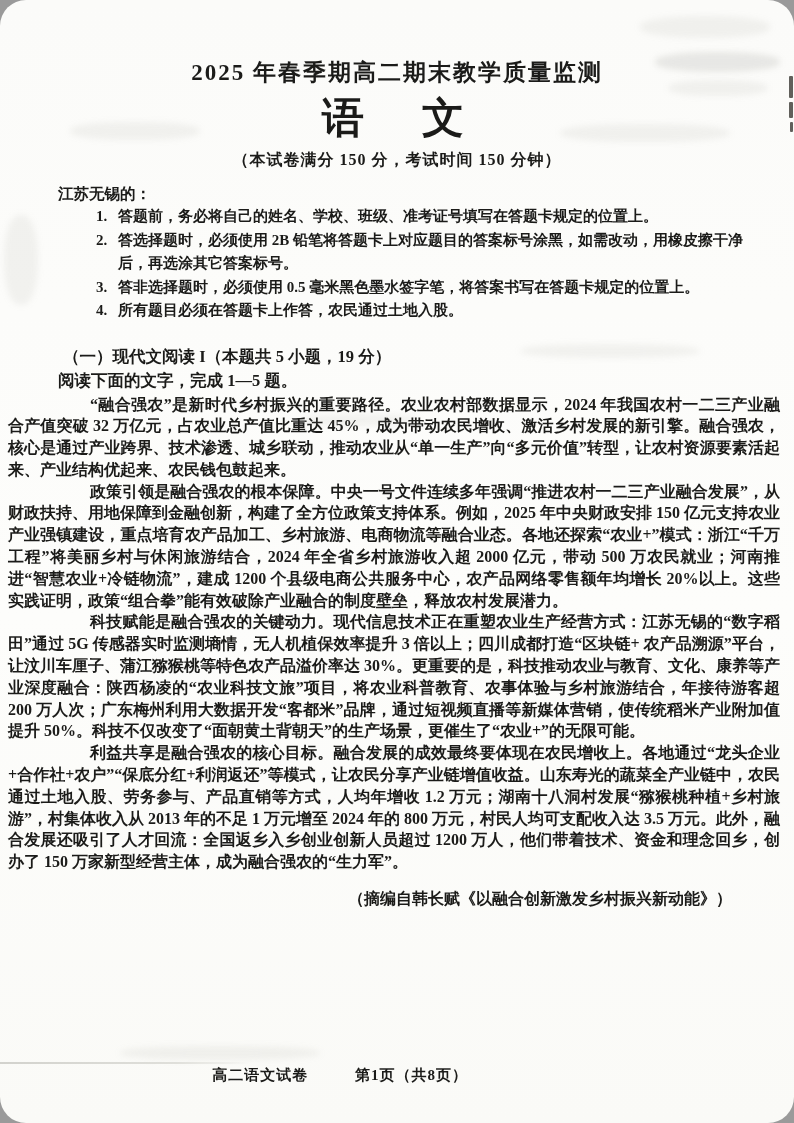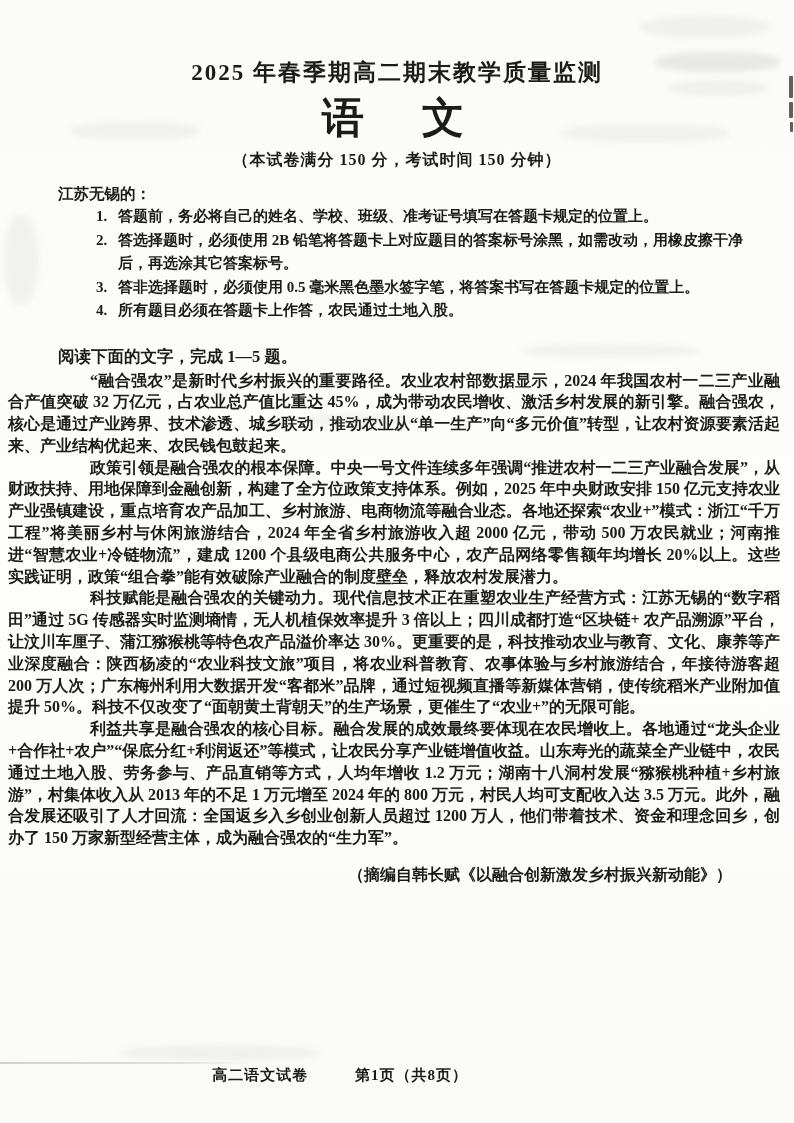--- a/index.html
+++ b/index.html
@@ -5,20 +5,21 @@
   html,body{margin:0;padding:0;background:#9a9a9a;}
   .page{
     position:relative;
     width:794px;height:1123px;
     margin:0 auto;
     background:#fcfcfa;
     background-image:linear-gradient(180deg,#fbfbf9 0%,#fdfdfb 55%,#fafaf7 100%);
     overflow:hidden;
     font-family:"Liberation Serif","DejaVu Serif",serif;
     color:#1b1b19;
+    border-radius:26px;
   }
   
   .exam-title{
     margin:58px 20px 0 20px;
     text-align:center;
     font-size:23px;font-weight:bold;
     letter-spacing:2px;line-height:30px;
   }
   .subject-title{
     margin-top:6px;
@@ -117,20 +118,21 @@
       <span class="num">3.</span>
       <span class="txt">答非选择题时，必须使用 0.5 毫米黑色墨水签字笔，将答案书写在答题卡规定的位置上。</span>
     </div>
     <div class="notice-item">
       <span class="num">4.</span>
       <span class="txt">所有题目必须在答题卡上作答，农民通过土地入股。</span>
     </div>
   </div>
 
   <div class="section">
+    <div class="sub-heading">（一）现代文阅读 I（本题共 5 小题，19 分）</div>
     <div class="instruction">阅读下面的文字，完成 1—5 题。</div>
   </div>
 
   <div class="passage">
     <p>“融合强农”是新时代乡村振兴的重要路径。农业农村部数据显示，2024 年我国农村一二三产业融合产值突破 32 万亿元，占农业总产值比重达 45%，成为带动农民增收、激活乡村发展的新引擎。融合强农，核心是通过产业跨界、技术渗透、城乡联动，推动农业从“单一生产”向“多元价值”转型，让农村资源要素活起来、产业结构优起来、农民钱包鼓起来。</p>
     <p>政策引领是融合强农的根本保障。中央一号文件连续多年强调“推进农村一二三产业融合发展”，从财政扶持、用地保障到金融创新，构建了全方位政策支持体系。例如，2025 年中央财政安排 150 亿元支持农业产业强镇建设，重点培育农产品加工、乡村旅游、电商物流等融合业态。各地还探索“农业+”模式：浙江“千万工程”将美丽乡村与休闲旅游结合，2024 年全省乡村旅游收入超 2000 亿元，带动 500 万农民就业；河南推进“智慧农业+冷链物流”，建成 1200 个县级电商公共服务中心，农产品网络零售额年均增长 20%以上。这些实践证明，政策“组合拳”能有效破除产业融合的制度壁垒，释放农村发展潜力。</p>
     <p>科技赋能是融合强农的关键动力。现代信息技术正在重塑农业生产经营方式：江苏无锡的“数字稻田”通过 5G 传感器实时监测墒情，无人机植保效率提升 3 倍以上；四川成都打造“区块链+ 农产品溯源”平台，让汶川车厘子、蒲江猕猴桃等特色农产品溢价率达 30%。更重要的是，科技推动农业与教育、文化、康养等产业深度融合：陕西杨凌的“农业科技文旅”项目，将农业科普教育、农事体验与乡村旅游结合，年接待游客超 200 万人次；广东梅州利用大数据开发“客都米”品牌，通过短视频直播等新媒体营销，使传统稻米产业附加值提升 50%。科技不仅改变了“面朝黄土背朝天”的生产场景，更催生了“农业+”的无限可能。</p>
     <p>利益共享是融合强农的核心目标。融合发展的成效最终要体现在农民增收上。各地通过“龙头企业+合作社+农户”“保底分红+利润返还”等模式，让农民分享产业链增值收益。山东寿光的蔬菜全产业链中，农民通过土地入股、劳务参与、产品直销等方式，人均年增收 1.2 万元；湖南十八洞村发展“猕猴桃种植+乡村旅游”，村集体收入从 2013 年的不足 1 万元增至 2024 年的 800 万元，村民人均可支配收入达 3.5 万元。此外，融合发展还吸引了人才回流：全国返乡入乡创业创新人员超过 1200 万人，他们带着技术、资金和理念回乡，创办了 150 万家新型经营主体，成为融合强农的“生力军”。</p>
     <div class="attribution">（摘编自韩长赋《以融合创新激发乡村振兴新动能》）</div>
   </div>

